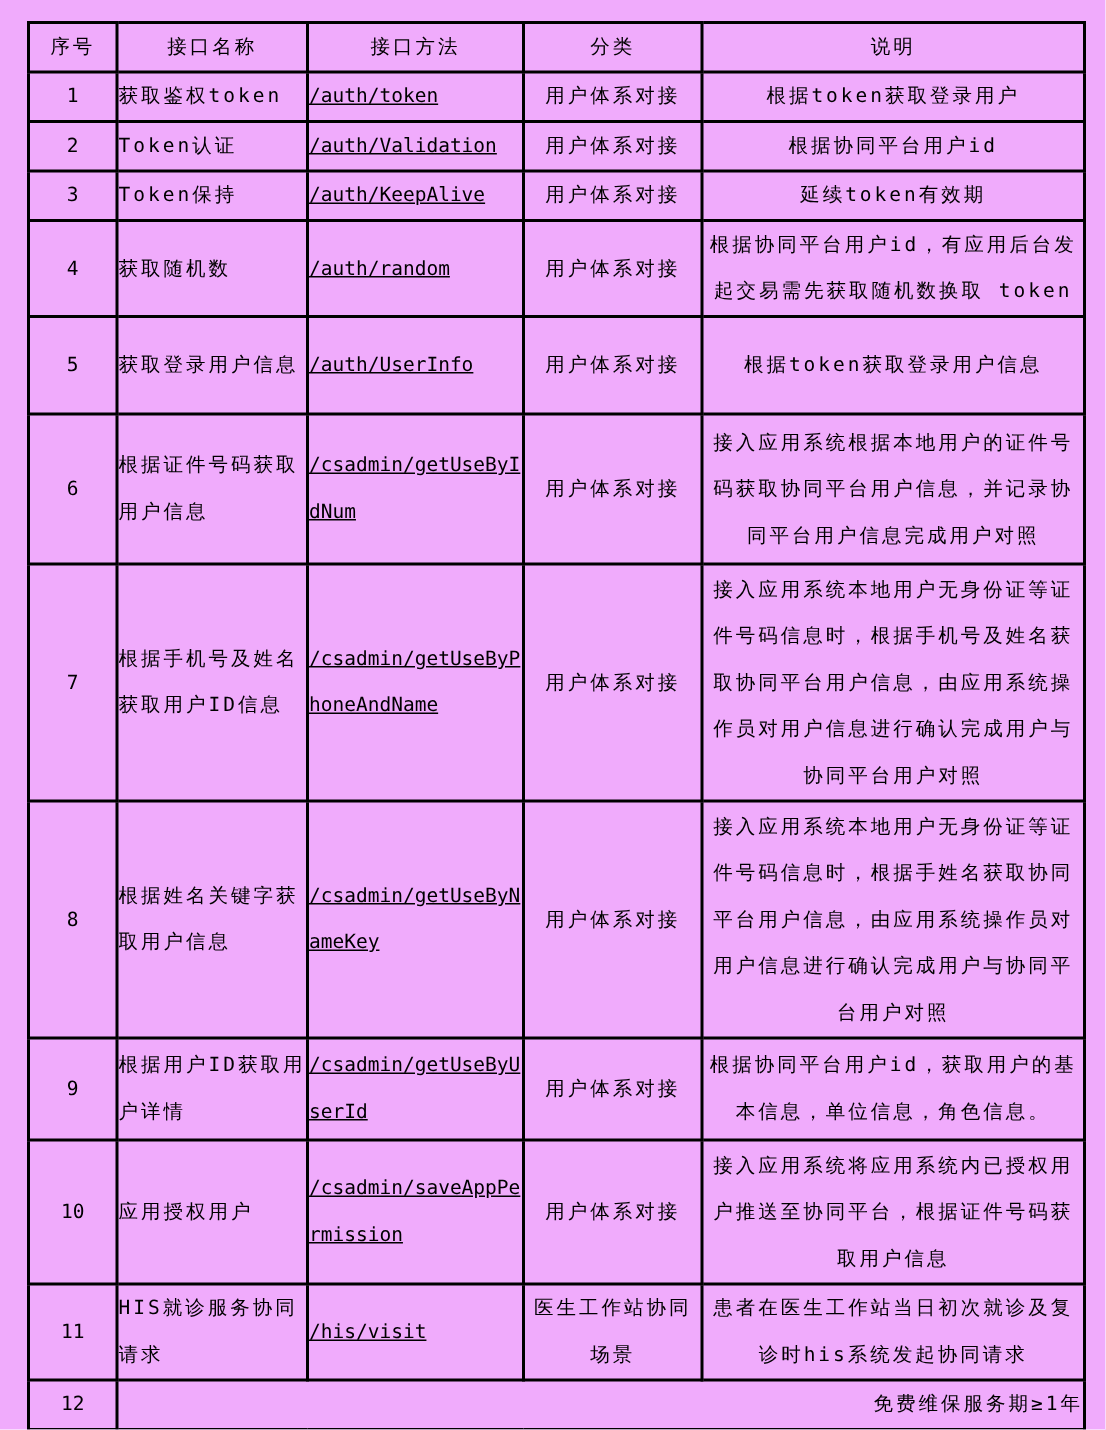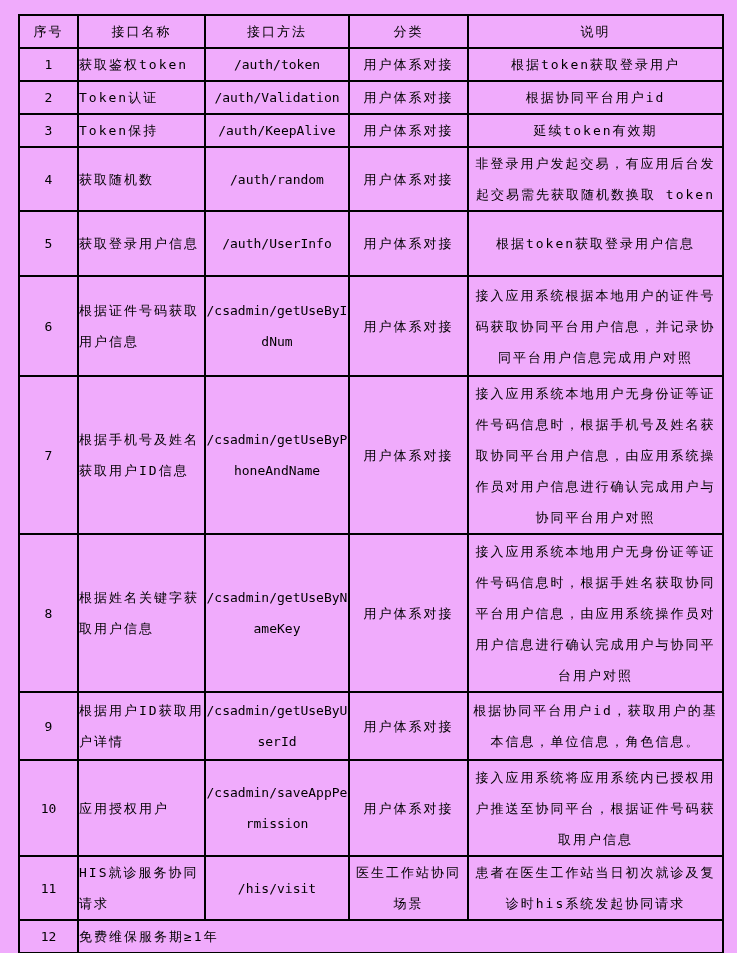--- a/index.html
+++ b/index.html
@@ -24,24 +24,24 @@
     font-weight:normal;
     line-height:31px;
     padding:0;
     overflow:hidden;
   }
   thead tr{height:29px;}
   th{text-align:center;letter-spacing:2px;}
   .cjk{letter-spacing:2px;}
   .c-no{text-align:center;}
   .c-name{text-align:left;padding:0 2px 0 8px;}
-  .c-method{text-align:center;padding:0 0 0 8px;word-break:break-all;letter-spacing:0;}
+  .c-method{text-align:left;padding:0 0 0 8px;word-break:break-all;letter-spacing:0;text-decoration:underline;}
   .c-cat{text-align:center;padding:0 2px 0 7px;}
   .c-desc{text-align:center;padding:0 2px 0 6px;}
-  .c-footer{text-align:left;padding-right:195px;}
+  .c-footer{text-align:right;padding-right:195px;}
 </style>
 </head>
 <body>
 
 <div class="page">
   <table class="api">
     <colgroup>
       <col style="width:59px">
       <col style="width:127px">
       <col style="width:144px">
@@ -77,21 +77,21 @@
           <td class="c-name cjk">Token保持</td>
           <td class="c-method">/auth/KeepAlive</td>
           <td class="c-cat cjk">用户体系对接</td>
           <td class="c-desc cjk">延续token有效期</td>
         </tr>
         <tr style="height: 62px;">
           <td class="c-no">4</td>
           <td class="c-name cjk">获取随机数</td>
           <td class="c-method">/auth/random</td>
           <td class="c-cat cjk">用户体系对接</td>
-          <td class="c-desc cjk">非登录用户发起交易，有应用后台发起交易需先获取随机数换取 token</td>
+          <td class="c-desc cjk">根据协同平台用户id，有应用后台发起交易需先获取随机数换取 token</td>
         </tr>
         <tr style="height: 65px;">
           <td class="c-no">5</td>
           <td class="c-name cjk">获取登录用户信息</td>
           <td class="c-method">/auth/UserInfo</td>
           <td class="c-cat cjk">用户体系对接</td>
           <td class="c-desc cjk">根据token获取登录用户信息</td>
         </tr>
         <tr style="height: 100px;">
           <td class="c-no">6</td>

